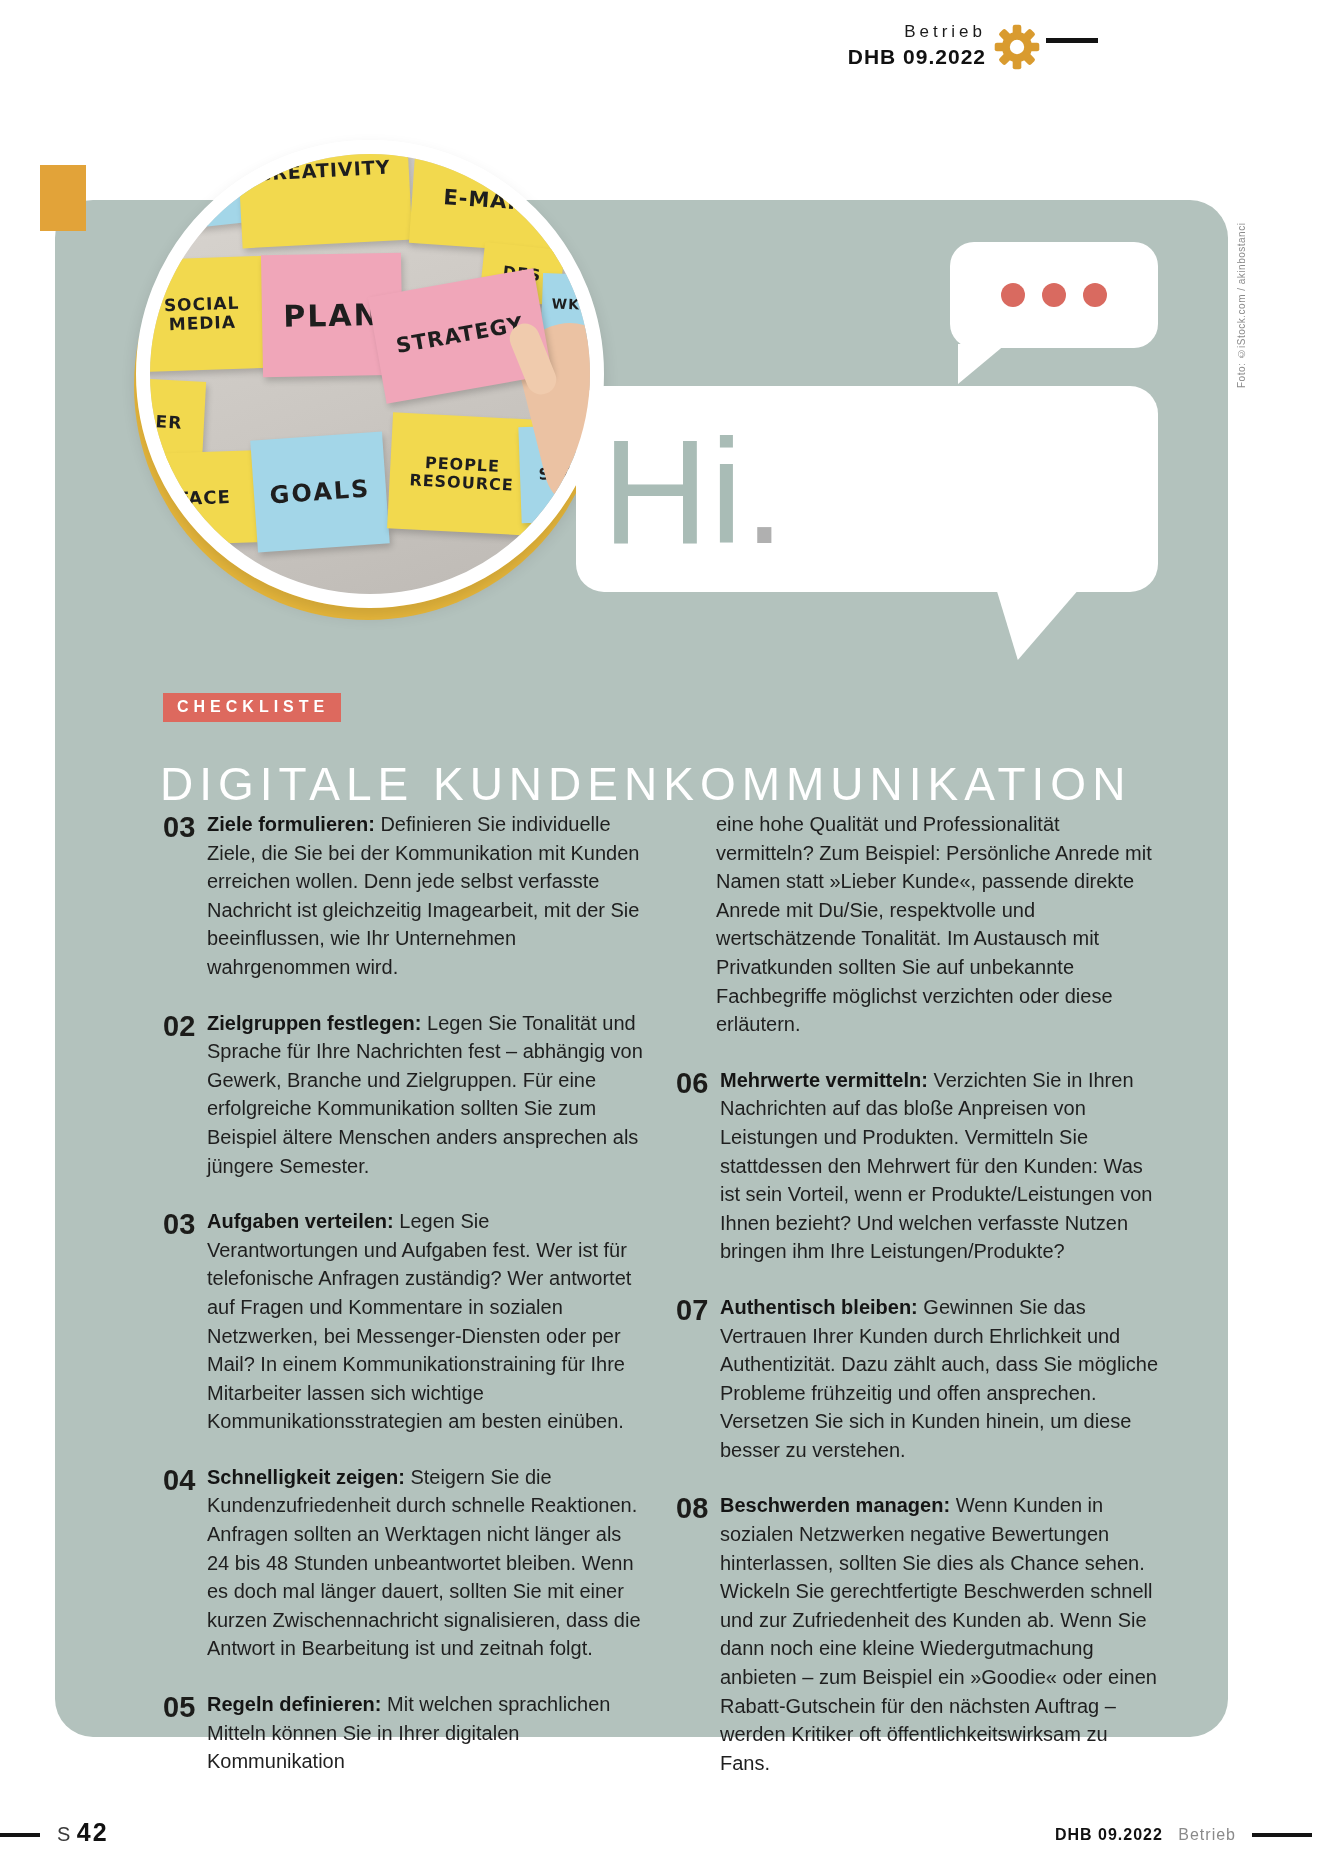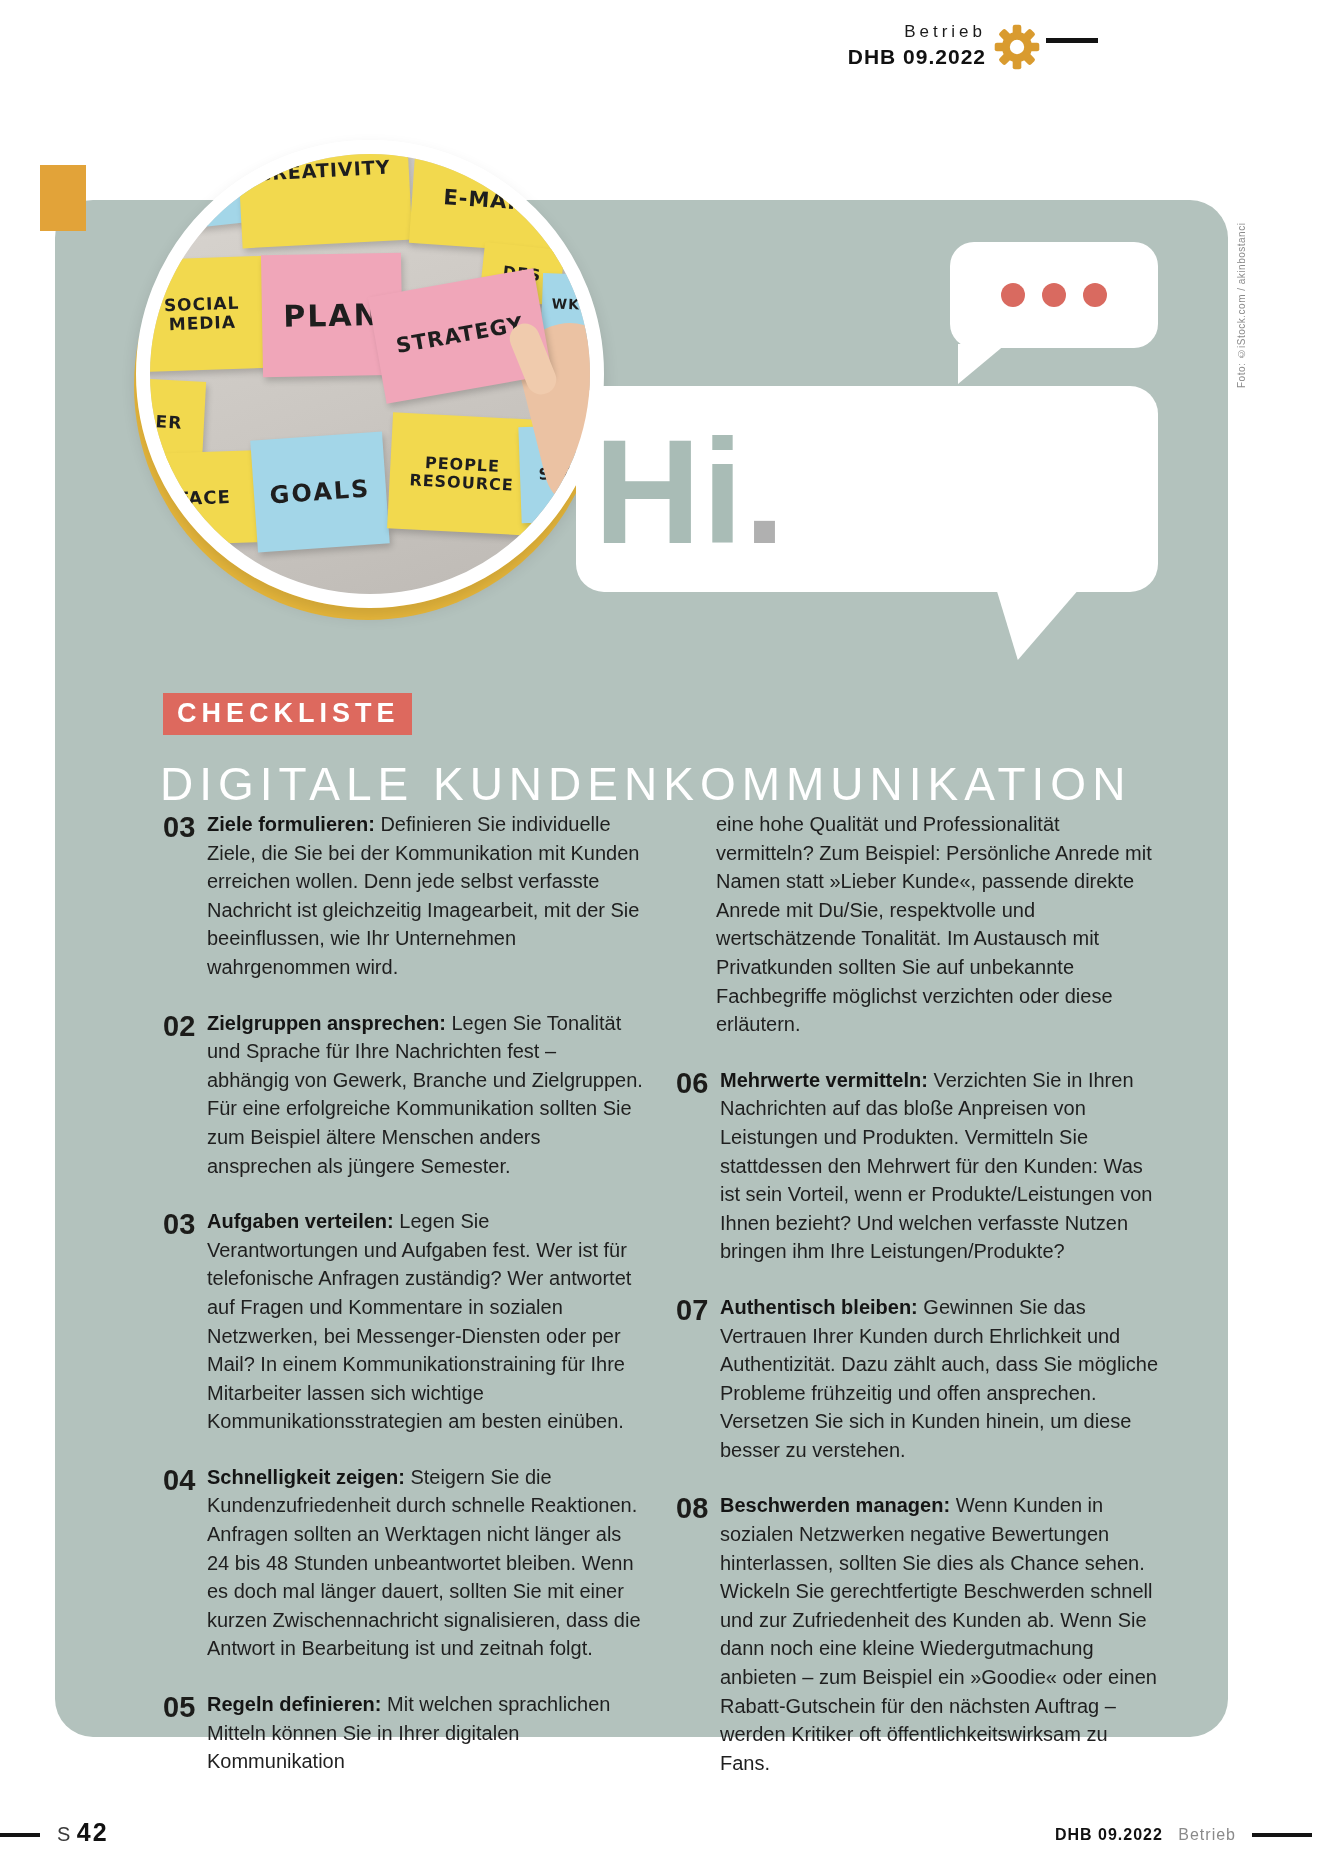--- a/index.html
+++ b/index.html
@@ -39,25 +39,25 @@
   .n13{left:370px; top:272px; width:76px; height:96px; transform:rotate(-2deg); font-size:16px;}
   .hand{position:absolute; left:382px; top:168px; width:96px; height:190px; background:#ebc2a3; border-radius:46px; transform:rotate(-14deg); z-index:2;}
   .finger{position:absolute; left:368px; top:168px; width:30px; height:74px; background:#f0cbad; border-radius:16px; transform:rotate(-22deg); z-index:4;}
 
   
   .bubble-small{position:absolute; left:950px; top:242px; width:208px; height:106px; background:#ffffff; border-radius:24px; display:flex; align-items:center; justify-content:center; gap:17px;}
   .bubble-small-tail{position:absolute; left:958px; top:344px; width:48px; height:40px; background:#ffffff; clip-path:polygon(0 0, 100% 0, 0 100%);}
   .dot{width:24px; height:24px; border-radius:50%; background:#d96a60;}
   .bubble-big{position:absolute; left:576px; top:386px; width:582px; height:206px; background:#ffffff; border-radius:28px;}
   .bubble-big-tail{position:absolute; left:996px; top:588px; width:84px; height:72px; background:#ffffff; clip-path:polygon(0 0, 100% 0, 26% 100%);}
-  .hi{position:absolute; left:18px; top:32px; font-size:148px; line-height:1; font-weight:700; color:#a9bcb6; letter-spacing:1px;}
+  .hi{position:absolute; left:26px; top:32px; font-size:148px; line-height:1; font-weight:400; color:#a9bcb6; letter-spacing:1px;}
   .hi .period{color:#b0b0b0;}
 
   
-  .kicker{position:absolute; left:163px; top:693px; background:#dd695e; color:#ffffff; font-size:27px; font-weight:700; letter-spacing:5px; padding:5px 12px 6px 14px;}
+  .kicker{position:absolute; left:163px; top:693px; background:#dd695e; color:#ffffff; font-size:16px; font-weight:700; letter-spacing:5px; padding:5px 12px 6px 14px;}
   .title{position:absolute; left:160px; top:757px; font-size:46px; letter-spacing:6px; color:#ffffff; font-weight:400; white-space:nowrap;}
 
   .col{position:absolute; top:810px;}
   .col-left{left:163px; width:480px;}
   .col-right{left:676px; width:486px;}
   .item{display:flex; margin-bottom:27px;}
   .num{flex:0 0 44px; width:44px; font-size:29px; font-weight:700; color:#1c1c1a; line-height:1; padding-top:3px;}
   .itext{flex:1; font-size:20px; line-height:1.43; color:#1f1f1f;}
   .lead{font-weight:700; color:#141414;}
   .cont{margin-left:40px; font-size:20px; line-height:1.43; color:#1f1f1f; margin-bottom:27px;}
@@ -167,21 +167,21 @@
     <div class="item">
       <div class="num">03</div>
       <div class="itext">
         <span class="lead">Ziele formulieren:</span>
         <span>Definieren Sie individuelle Ziele, die Sie bei der Kommunikation mit Kunden erreichen wollen. Denn jede selbst verfasste Nachricht ist gleichzeitig Imagearbeit, mit der Sie beeinflussen, wie Ihr Unternehmen wahrgenommen wird.</span>
       </div>
     </div>
     <div class="item">
       <div class="num">02</div>
       <div class="itext">
-        <span class="lead">Zielgruppen ansprechen:</span>
+        <span class="lead">Zielgruppen festlegen:</span>
         <span>Legen Sie Tonalität und Sprache für Ihre Nachrichten fest – abhängig von Gewerk, Branche und Zielgruppen. Für eine erfolgreiche Kommunikation sollten Sie zum Beispiel ältere Menschen anders ansprechen als jüngere Semester.</span>
       </div>
     </div>
     <div class="item">
       <div class="num">03</div>
       <div class="itext">
         <span class="lead">Aufgaben verteilen:</span>
         <span>Legen Sie Verantwortungen und Aufgaben fest. Wer ist für telefonische Anfragen zuständig? Wer antwortet auf Fragen und Kommentare in sozialen Netzwerken, bei Messenger-Diensten oder per Mail? In einem Kommunikationstraining für Ihre Mitarbeiter lassen sich wichtige Kommunikationsstrategien am besten einüben.</span>
       </div>
     </div>

